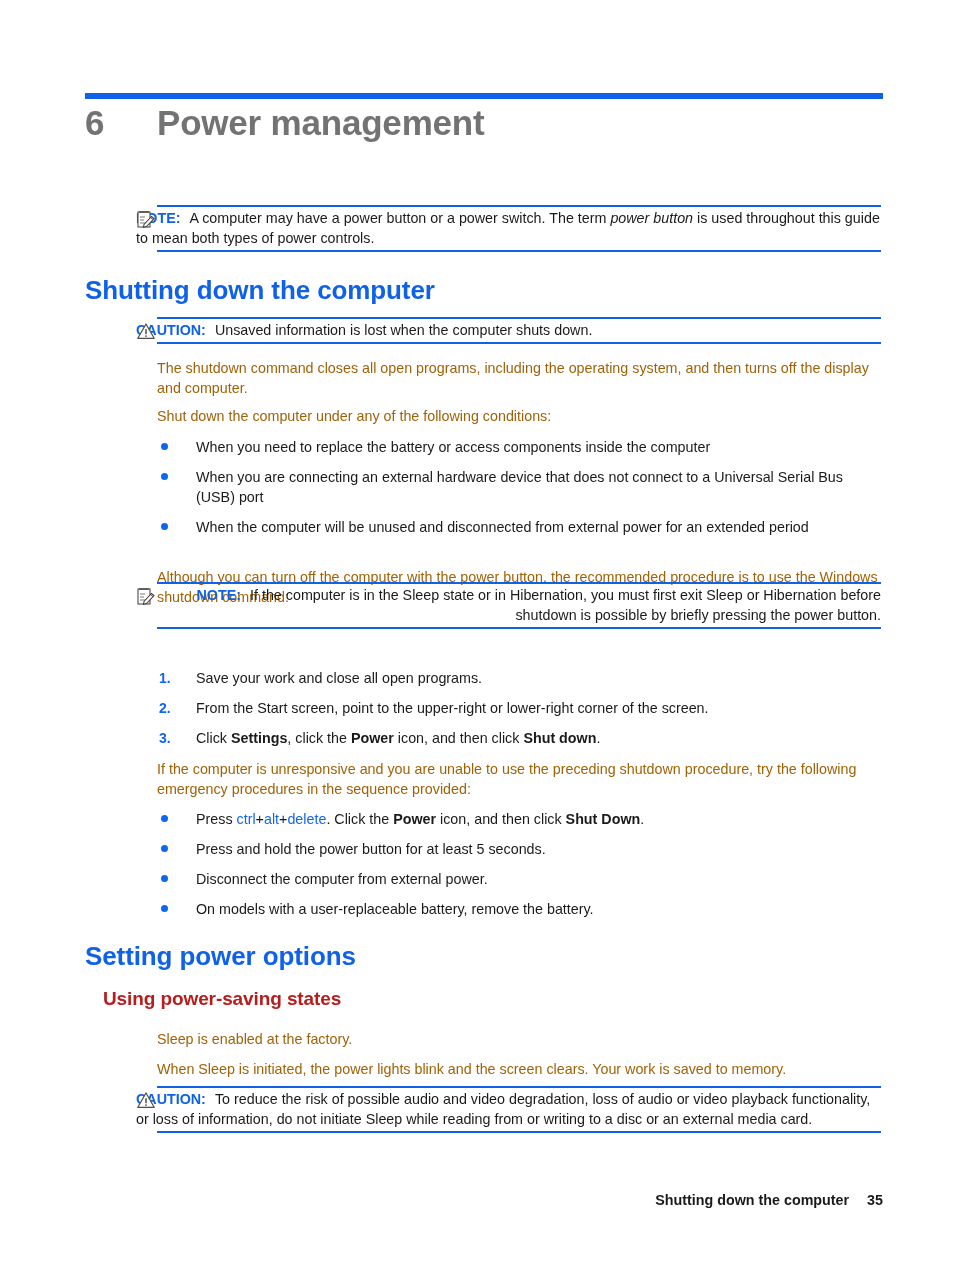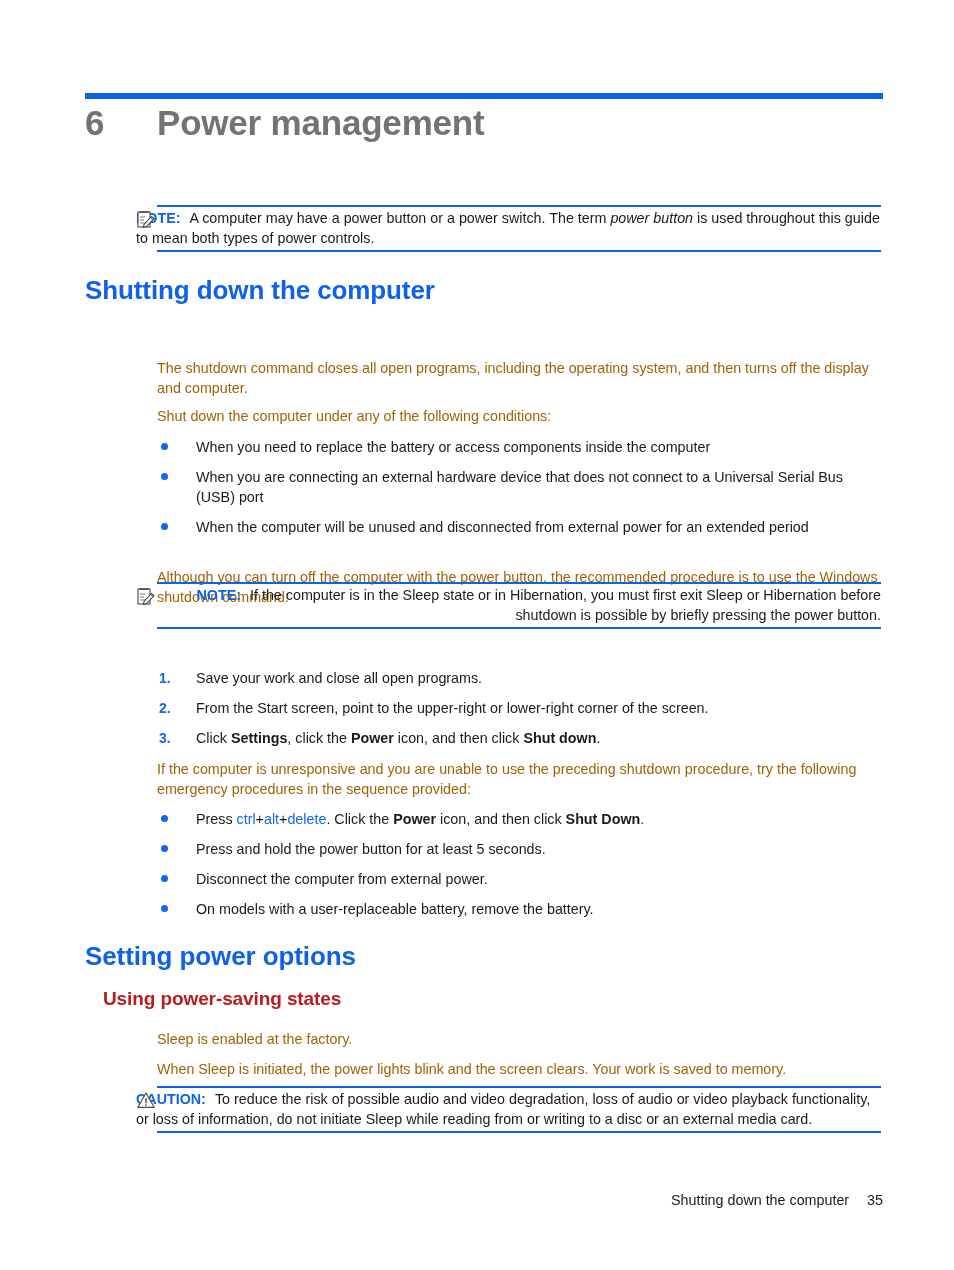--- a/index.html
+++ b/index.html
@@ -153,20 +153,21 @@
 
   
   .footer {
     position: absolute;
     left: 85px;
     top: 1192px;
     width: 798px;
     font-size: 14.3px;
     color: #1a1a1a;
     text-align: right;
+    font-weight: bold;
   }
   .footer .pnum { display: inline-block; margin-left: 18px; }
 </style>
 </head>
 <body>
 
 <div class="page">
 
   <div class="chapter-rule"></div>
   <div class="chapter-title">
@@ -187,20 +188,34 @@
         <line x1="14.6" y1="8.6" x2="17.1" y2="10.6" stroke="#3d3d3d" stroke-width="0.9"></line>
       </svg>
     </span>
     <div class="body">
       <span class="tag">NOTE:</span><span class="gap"></span><span>A computer may have a power button or a power switch. The term </span><span class="ital">power button</span><span> is used throughout this guide to mean both types of power controls.</span>
     </div>
   </div>
 
   <div class="h1" style="top:275px;">Shutting down the computer</div>
 
+  <div class="admon" style="top:317px;">
+    <div class="rules-top"></div>
+    <div class="rules-bot"></div>
+    <span class="icon">
+      <svg width="20" height="20" viewBox="0 0 20 20">
+        <path d="M10 3 L18.2 17.3 L1.8 17.3 Z" fill="#ffffff" stroke="#4d4d4d" stroke-width="1.2" stroke-linejoin="round"></path>
+        <rect x="9.25" y="8.2" width="1.5" height="5" fill="#4d4d4d"></rect>
+        <rect x="9.25" y="14.4" width="1.5" height="1.5" fill="#4d4d4d"></rect>
+      </svg>
+    </span>
+    <div class="body">
+      <span class="tag">CAUTION:</span><span class="gap"></span><span>Unsaved information is lost when the computer shuts down.</span>
+    </div>
+  </div>
 
   <div class="para" style="top:358px;">The shutdown command closes all open programs, including the operating system, and then turns off the display and computer.</div>
   <div class="para" style="top:406px;">Shut down the computer under any of the following conditions:</div>
 
   <div class="li" style="top:437px;">
     <span class="marker"><span class="dot"></span></span>
     <span class="text">When you need to replace the battery or access components inside the computer</span>
   </div>
   <div class="li" style="top:467px;">
     <span class="marker"><span class="dot"></span></span>

